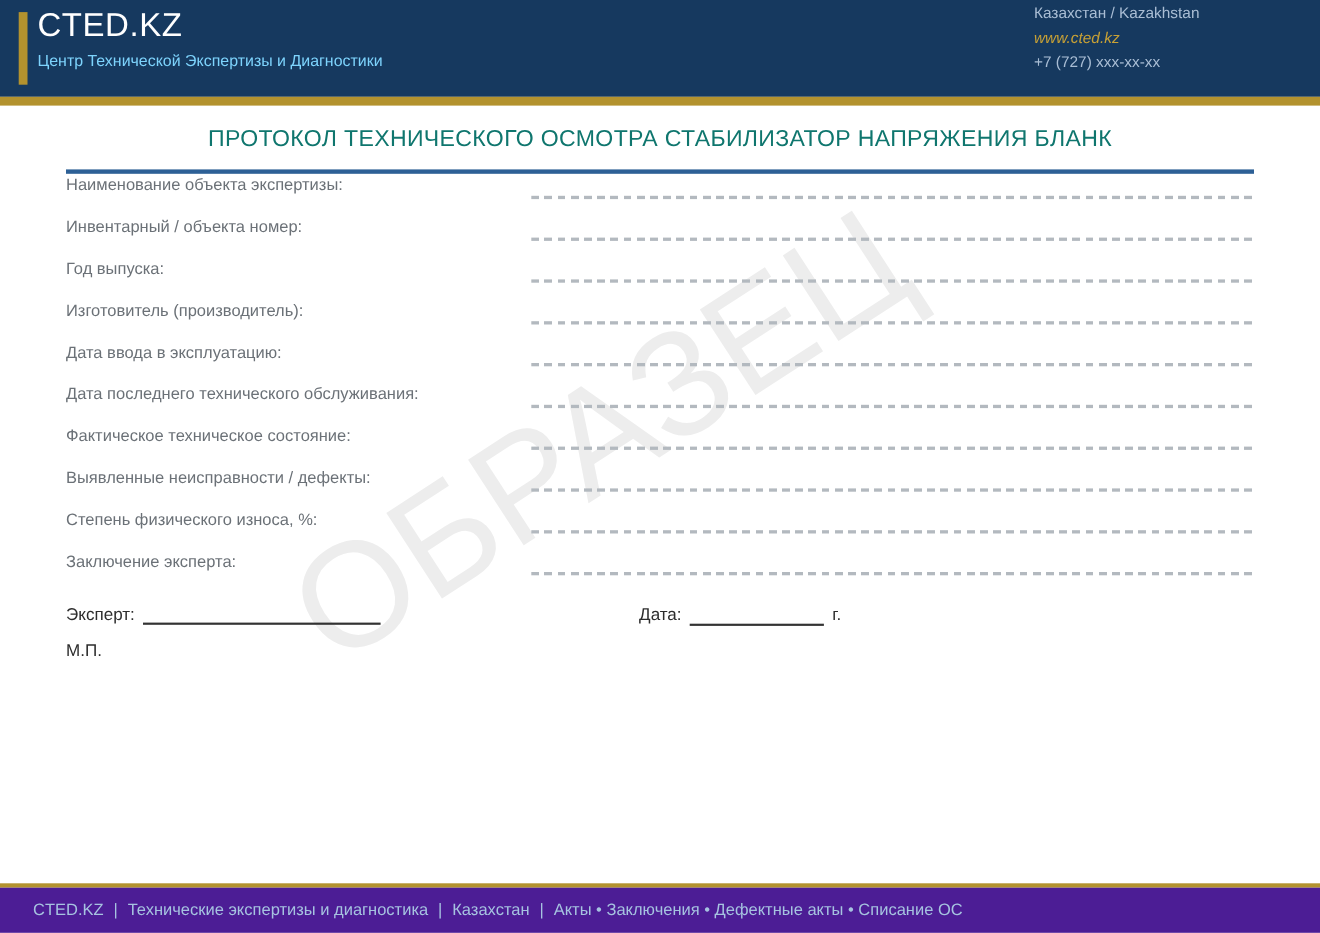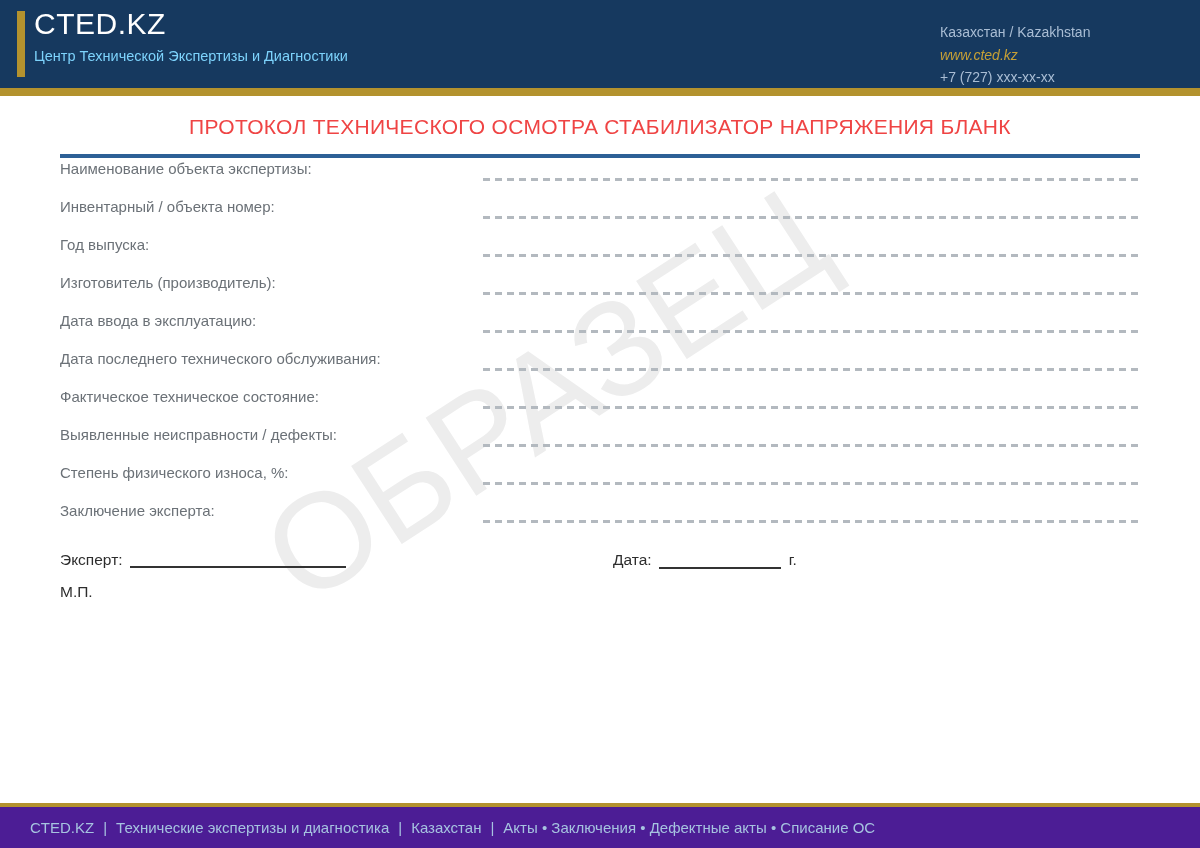--- a/index.html
+++ b/index.html
@@ -33,39 +33,39 @@
     letter-spacing: 0.5px;
     line-height: 34px;
   }
   .logo-subtitle {
     margin-top: 7px;
     color: #7dd3fc;
     font-size: 14.5px;
   }
   .header-contacts {
     position: absolute;
-    left: 940px; top: 21px;
+    left: 940px; top: 0;
     font-size: 14px;
     line-height: 22.5px;
   }
   .contact-line { color: #a9bdd4; }
   .contact-link { color: #c8a135; cursor: pointer; font-style: italic; }
 
   .gold-rule-top { width: 100%; height: 8px; background: #b3922e; position: relative; z-index: 2; }
 
   
   .main {
     position: relative;
     padding: 0 60px;
     z-index: 1;
   }
   .doc-title {
     margin-top: 19px;
     text-align: center;
-    color: #ef4444;
+    color: #0f766e;
     font-size: 21px;
     font-weight: 500;
     letter-spacing: 0.3px;
   }
   .title-rule {
     margin-top: 15px;
     height: 4px;
     background: #2d6096;
   }
   .form { }
@@ -78,21 +78,21 @@
   }
   .dash-line {
     position: absolute;
     left: 423px; right: 0; top: 20px;
     height: 3px;
     background: repeating-linear-gradient(90deg, #b3b9bf 0 7px, transparent 7px 12px);
   }
 
   
   .signature { margin-top: 13px; font-size: 15.5px; color: #2d2d2d; }
-  .sig-row { display: flex; height: 32px; align-items: flex-start; gap: 32px; }
+  .sig-row { display: flex; height: 32px; align-items: flex-start; }
   .sig-left { width: 521px; display: flex; align-items: flex-start; }
   .sig-right { display: flex; align-items: flex-end; }
   .sig-line {
     display: inline-block;
     border-bottom: 2px solid #333333;
     height: 17px;
     margin-left: 7px;
   }
   .line-expert { width: 216px; }
   .line-position { width: 198px; }

